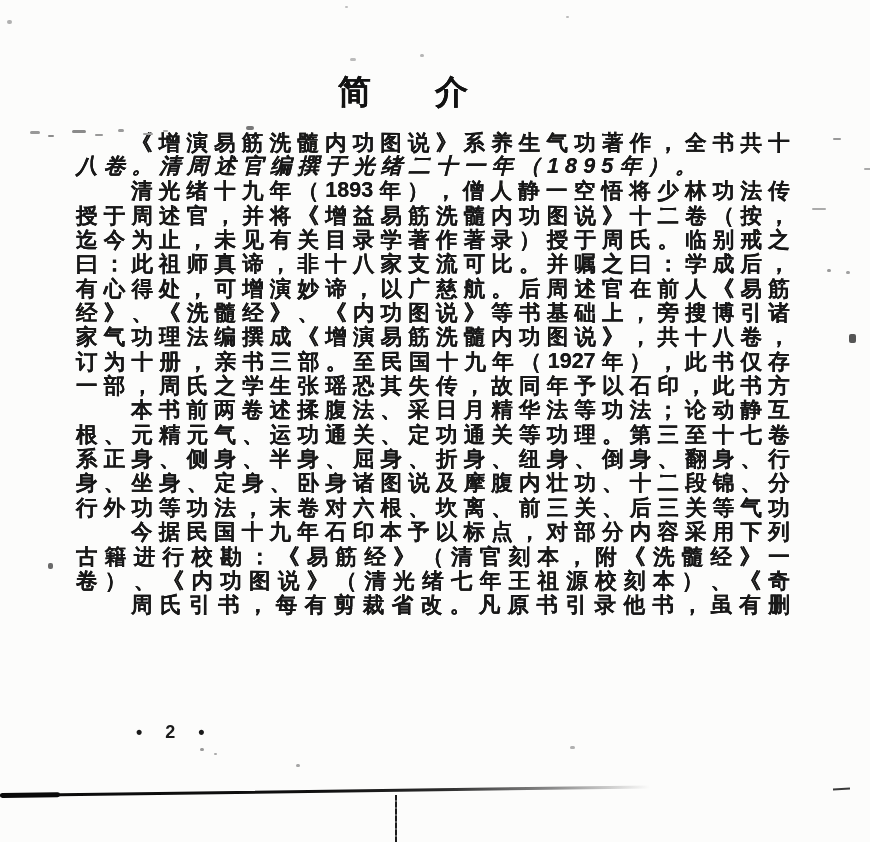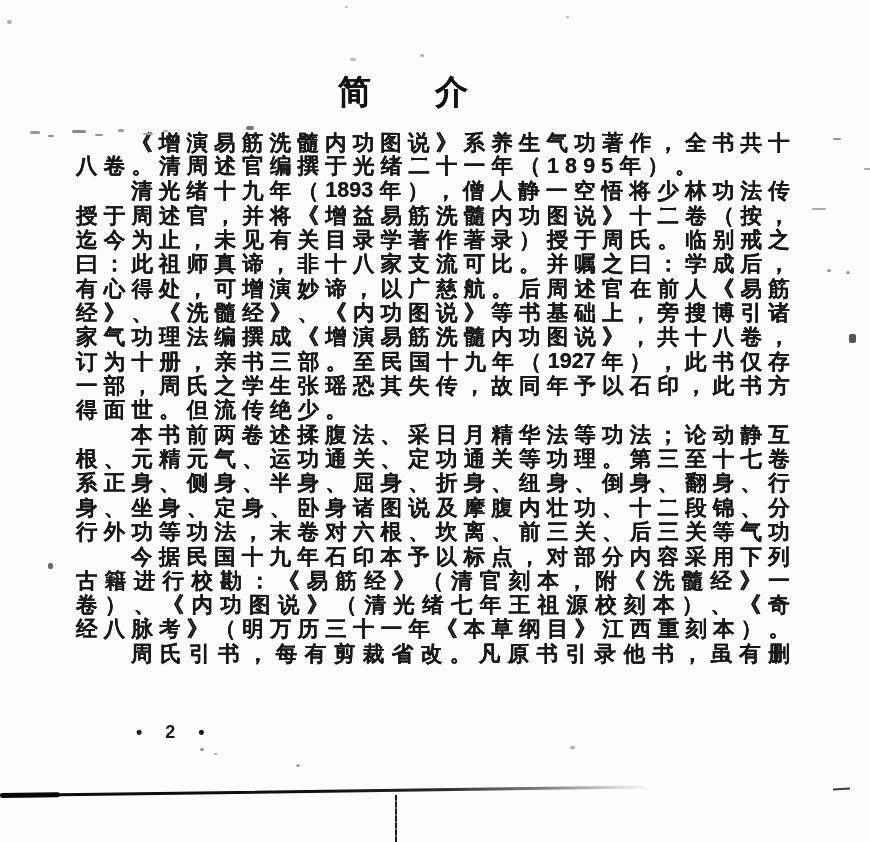--- a/index.html
+++ b/index.html
@@ -47,20 +47,21 @@
     font-size: 21.5px;
     font-weight: 700;
     white-space: nowrap;
     text-shadow: 0 0 0.5px #111;
   }
   .line.first { padding-left: 55px; }
   .line.short {
     display: block;
     line-height: 24.35px;
     letter-spacing: 6.2px;
+    font-style: italic;
   }
   .line span { display: inline-block; }
   
   .page-number {
     position: absolute;
     left: 136px;
     top: 722px;
     font-size: 18px;
     font-weight: 700;
     letter-spacing: 9px;
@@ -384,21 +385,20 @@
         <span>年</span>
         <span>予</span>
         <span>以</span>
         <span>石</span>
         <span>印</span>
         <span>，</span>
         <span>此</span>
         <span>书</span>
         <span>方</span>
       </div>
-      <div class="line short">得面世。但流传绝少。</div>
       <div class="line first">
         <span>本</span>
         <span>书</span>
         <span>前</span>
         <span>两</span>
         <span>卷</span>
         <span>述</span>
         <span>揉</span>
         <span>腹</span>
         <span>法</span>
@@ -603,21 +603,20 @@
         <span>祖</span>
         <span>源</span>
         <span>校</span>
         <span>刻</span>
         <span>本</span>
         <span>）</span>
         <span>、</span>
         <span>《</span>
         <span>奇</span>
       </div>
-      <div class="line short">经八脉考》（明万历三十一年《本草纲目》江西重刻本）。</div>
       <div class="line first">
         <span>周</span>
         <span>氏</span>
         <span>引</span>
         <span>书</span>
         <span>，</span>
         <span>每</span>
         <span>有</span>
         <span>剪</span>
         <span>裁</span>

